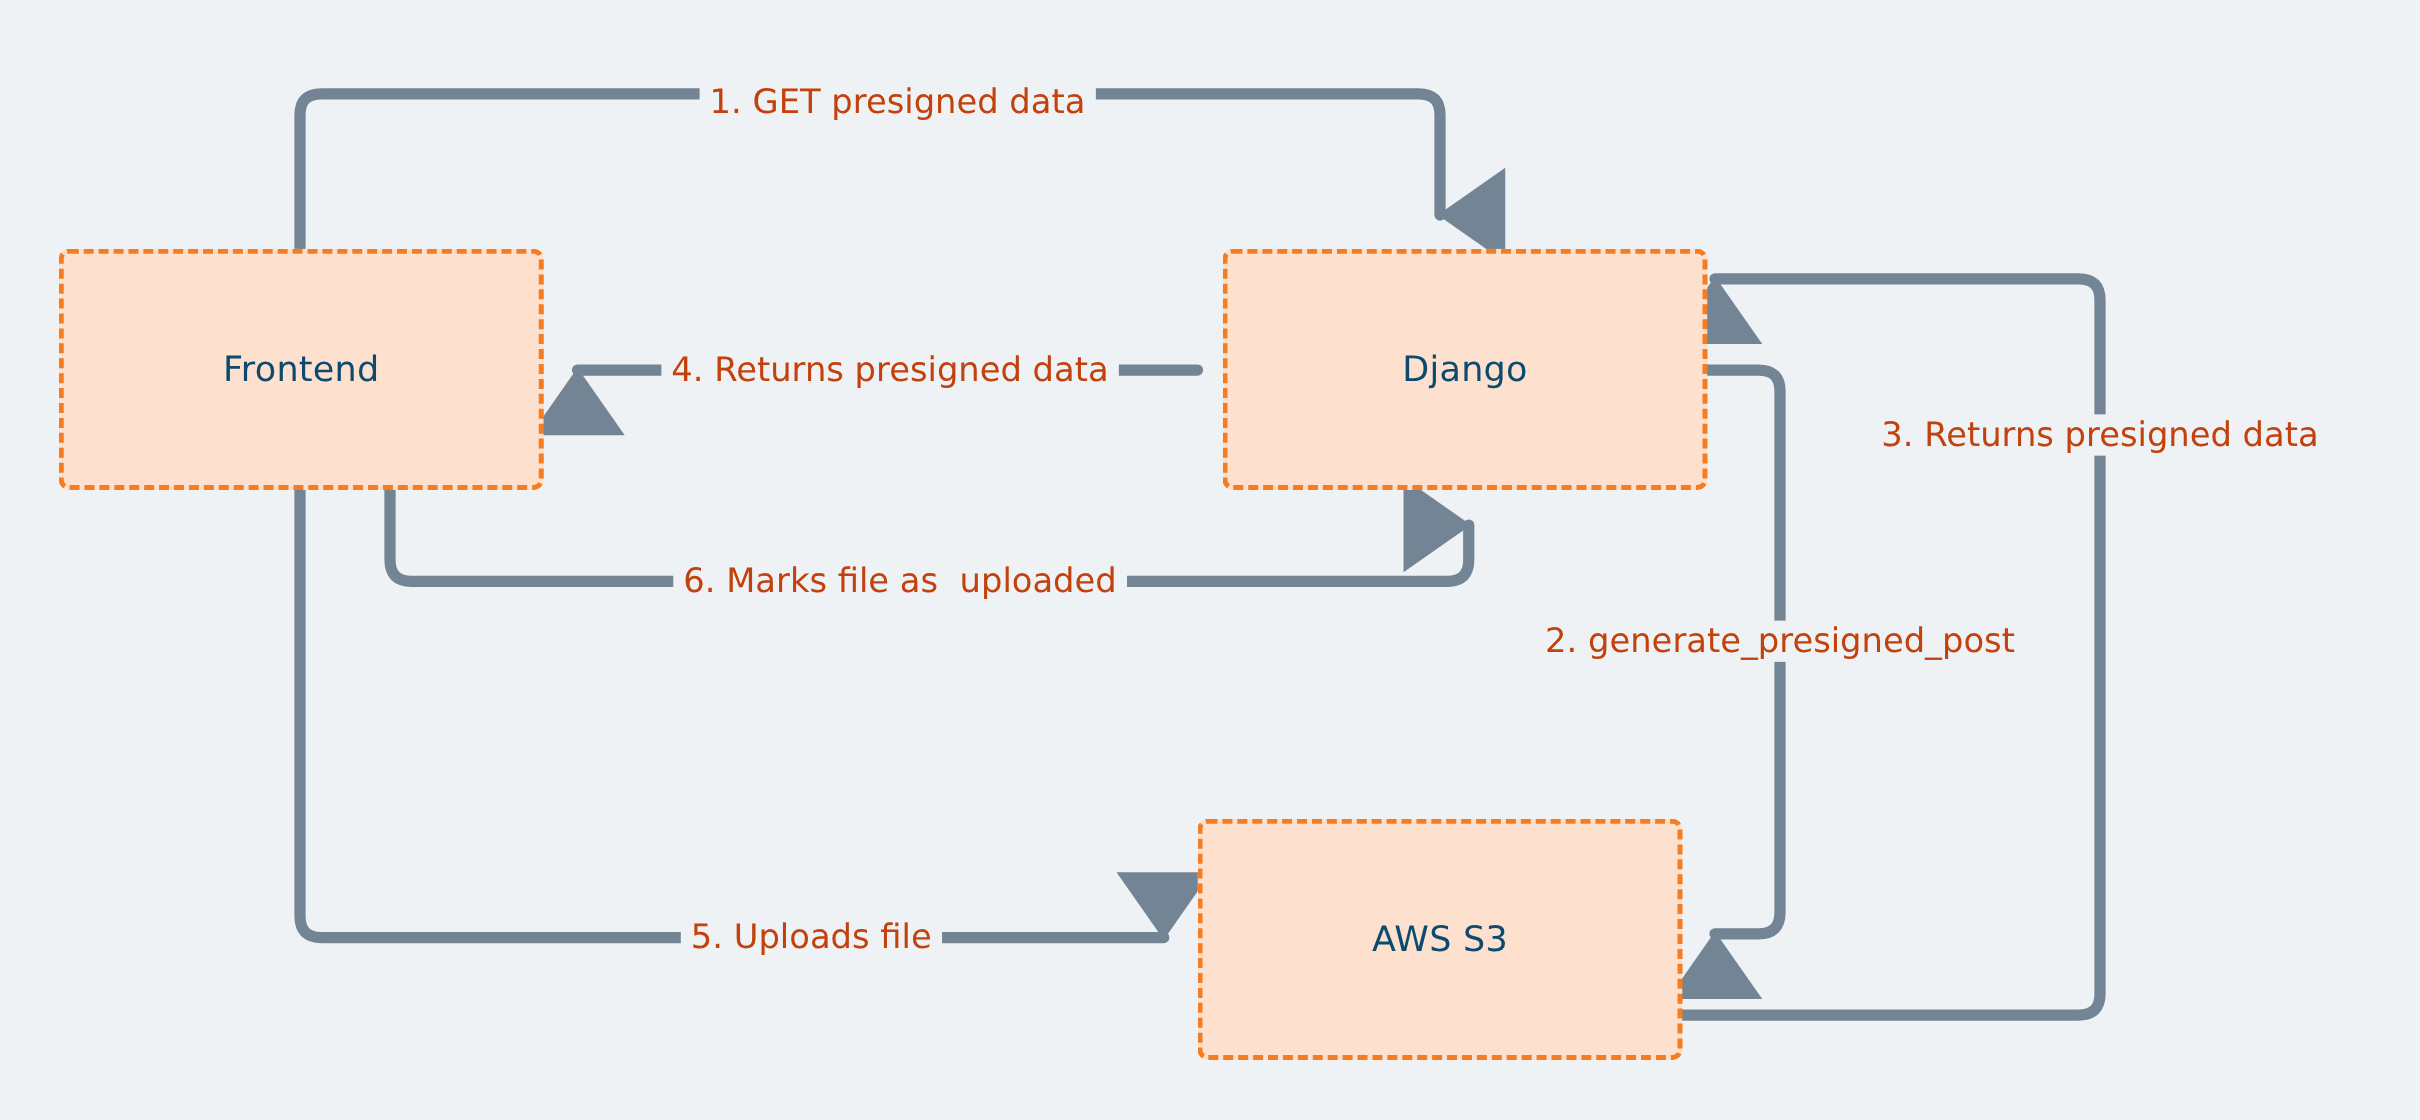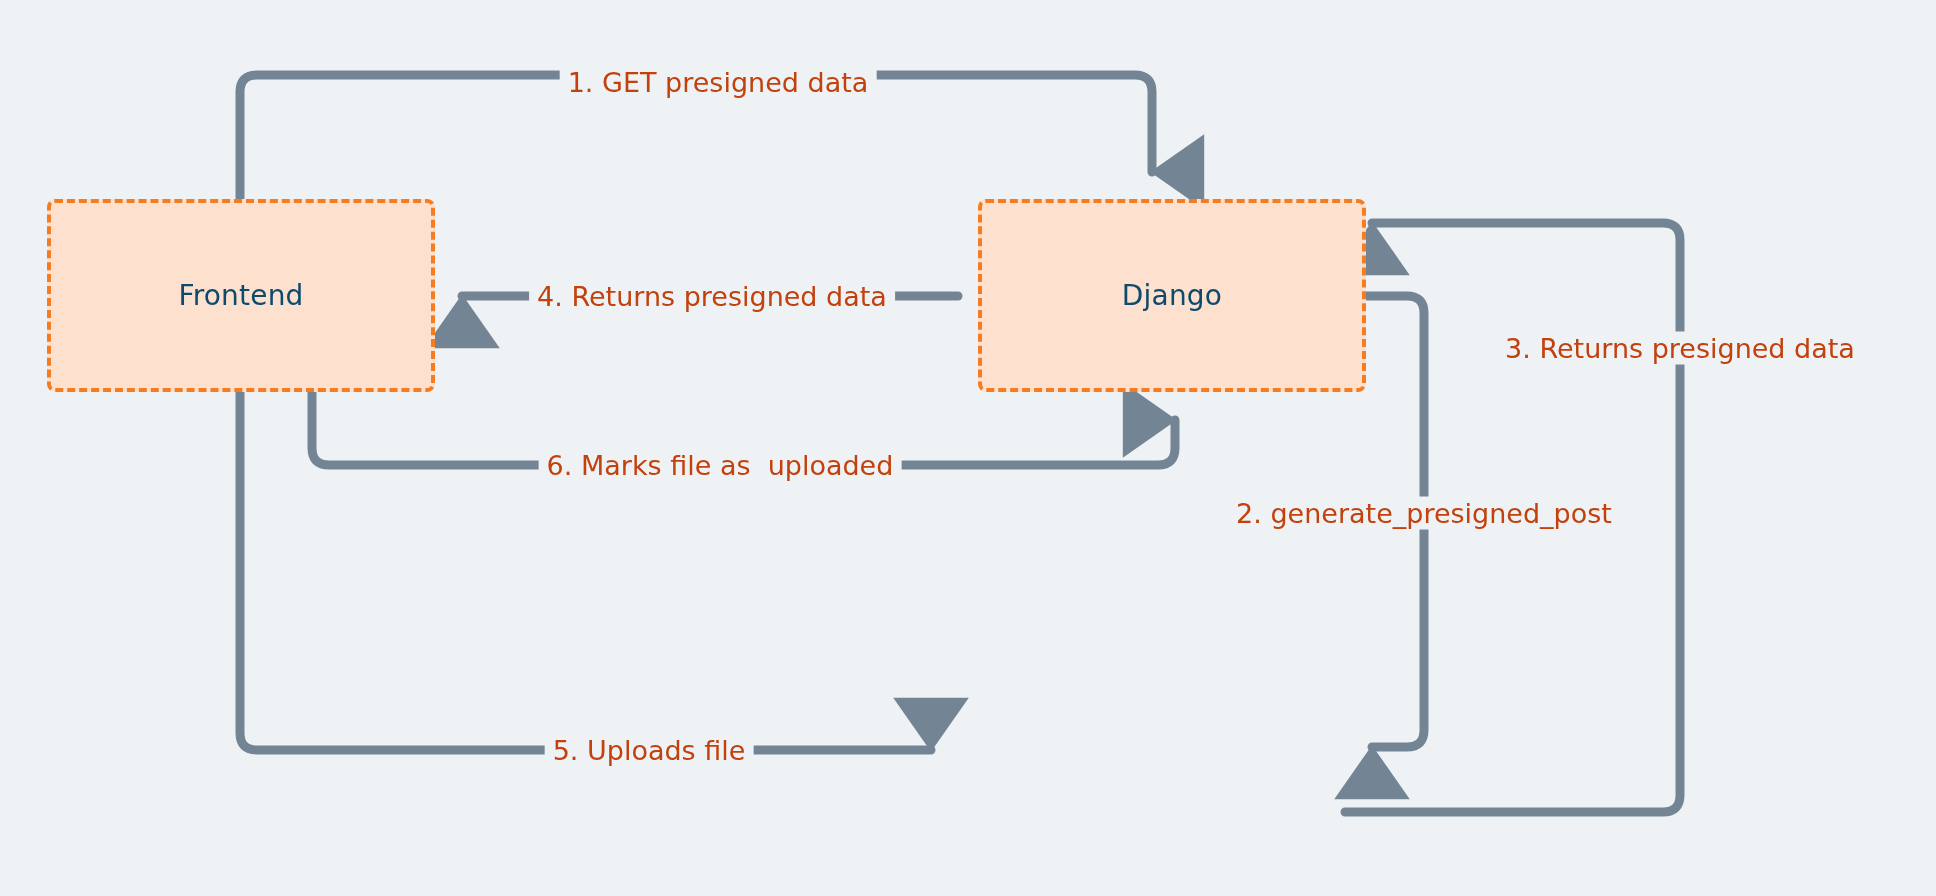--- a/index.html
+++ b/index.html
@@ -89,20 +89,23 @@
   </svg>
 
   <div class="node" style="left:47px; top:199px; width:388px; height:193px;">
     <span class="node-label">Frontend</span>
   </div>
 
   <div class="node" style="left:958px; top:199px; width:388px; height:193px;margin-left:20px;">
     <span class="node-label">Django</span>
   </div>
 
+  <div class="node" style="left:958px; top:655px; width:388px; height:193px;">
+    <span class="node-label">AWS S3</span>
+  </div>
 
   <div class="edge-label" style="left:718px; top:82px;">1. GET presigned data</div>
 
   <div class="edge-label" style="left:1424px; top:513px;">2. generate_presigned_post</div>
 
   <div class="edge-label" style="left:1680px; top:348px;">3. Returns presigned data</div>
 
   <div class="edge-label" style="left:712px; top:296px;">4. Returns presigned data</div>
 
   <div class="edge-label" style="left:649px; top:750px;">5. Uploads file</div>

